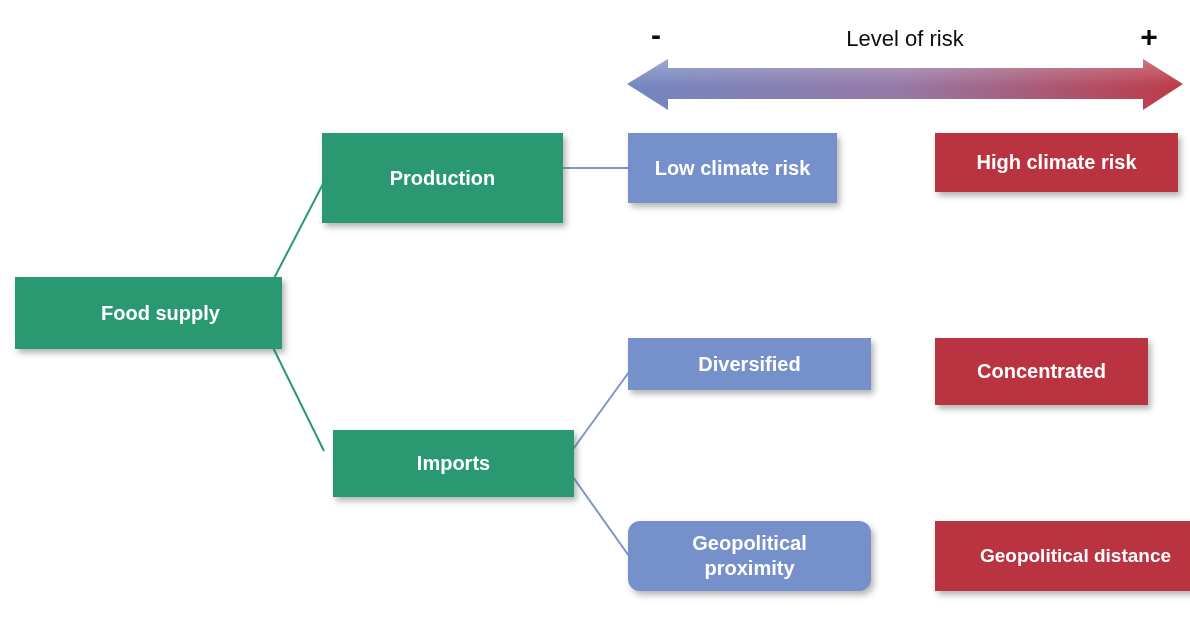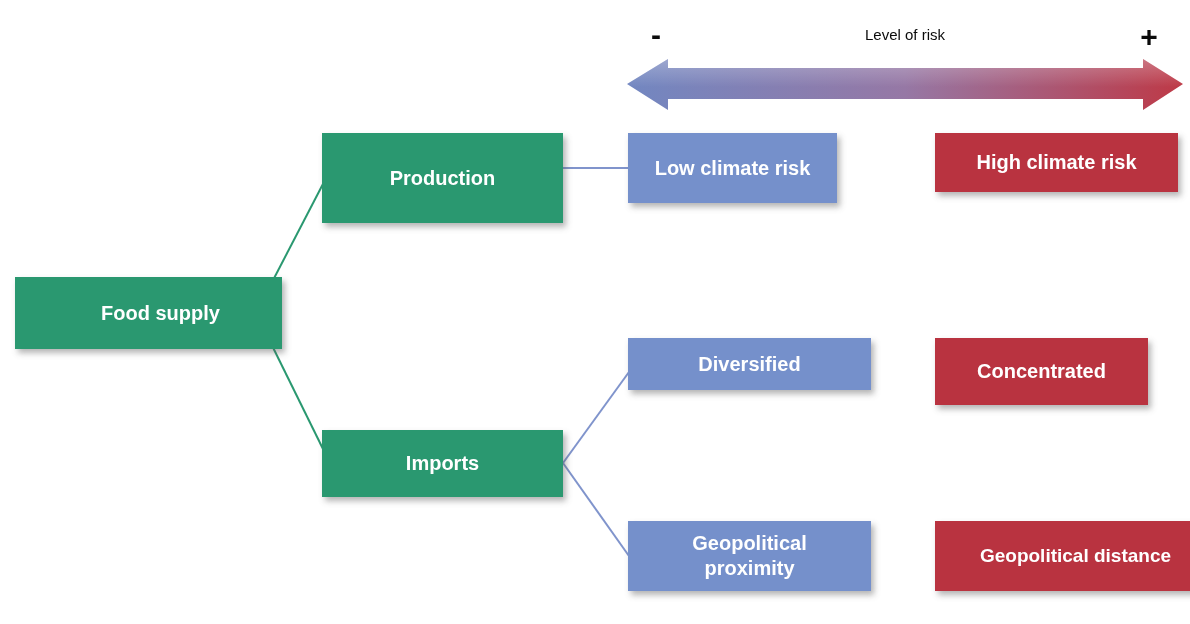--- a/index.html
+++ b/index.html
@@ -17,24 +17,24 @@
     text-align:center;
     color:#ffffff;
     font-weight:bold;
     font-size:20px;
     line-height:1.25;
     box-shadow:3px 4px 6px rgba(90,90,90,0.45);
   }
   .node.green{background:#2A9870;}
   .node.blue{background:#7590CB;}
   .node.red{background:#B93340;}
-  .node.narrow{padding:0 34px;}
+  .node.narrow{padding:0 34px;border-radius:12px;}
   .scale-label{
     position:absolute;left:625px;top:26px;width:560px;
-    text-align:center;color:#0b0b0b;font-size:15px;font-weight:normal;
+    text-align:center;color:#0b0b0b;font-size:22px;font-weight:normal;
   }
   .scale-minus{
     position:absolute;left:644px;top:18px;width:24px;
     text-align:center;color:#0b0b0b;font-size:30px;font-weight:bold;
   }
   .scale-plus{
     position:absolute;left:1136px;top:20px;width:26px;
     text-align:center;color:#0b0b0b;font-size:30px;font-weight:bold;
   }
   svg.arrow{position:absolute;left:625px;top:55px;width:560px;height:58px;}
@@ -69,21 +69,21 @@
       </linearGradient>
     </defs>
     <polygon points="2,29 43,4 43,13 518,13 518,4 558,29 518,55 518,44 43,44 43,55" fill="url(#riskGrad)"></polygon>
     <polygon points="2,29 43,4 43,13 518,13 518,4 558,29 518,55 518,44 43,44 43,55" fill="url(#sheen)"></polygon>
   </svg>
 
   <div class="node green" style="left:15px;top:277px;width:243px;height:72px;padding-left:24px;">Food supply</div>
 
   <div class="node green" style="left:322px;top:133px;width:241px;height:90px;">Production</div>
 
-  <div class="node green" style="left:322px;top:430px;width:241px;height:67px;">Imports</div>
+  <div class="node green" style="left:333px;top:430px;width:241px;height:67px;">Imports</div>
 
   <div class="node blue" style="left:628px;top:133px;width:209px;height:70px;">Low climate risk</div>
 
   <div class="node red" style="left:935px;top:133px;width:243px;height:59px;">High climate risk</div>
 
   <div class="node blue" style="left:628px;top:338px;width:243px;height:52px;">Diversified</div>
 
   <div class="node red" style="left:935px;top:338px;width:213px;height:67px;">Concentrated</div>
 
   <div class="node blue narrow" style="left:628px;top:521px;width:175px;height:70px;">Geopolitical proximity</div>

